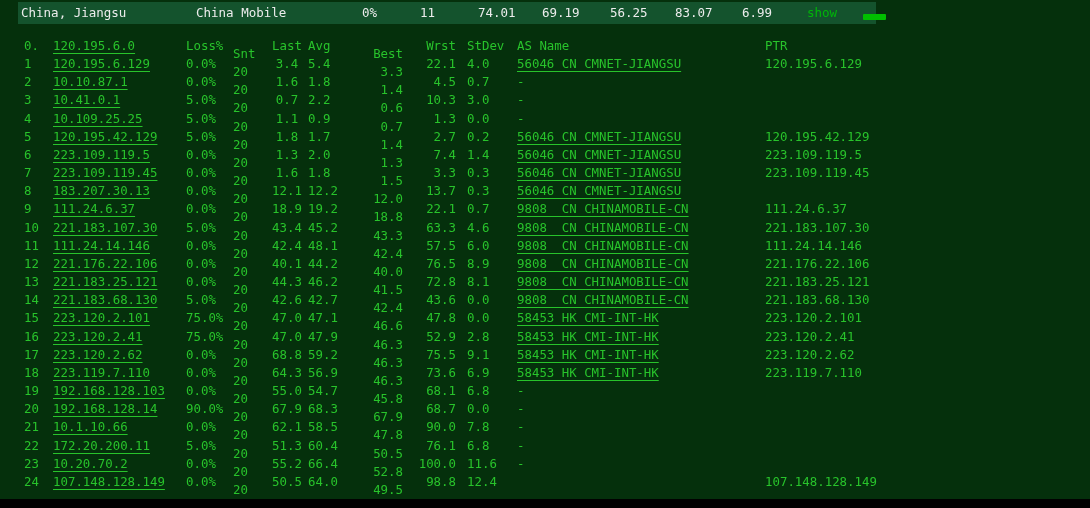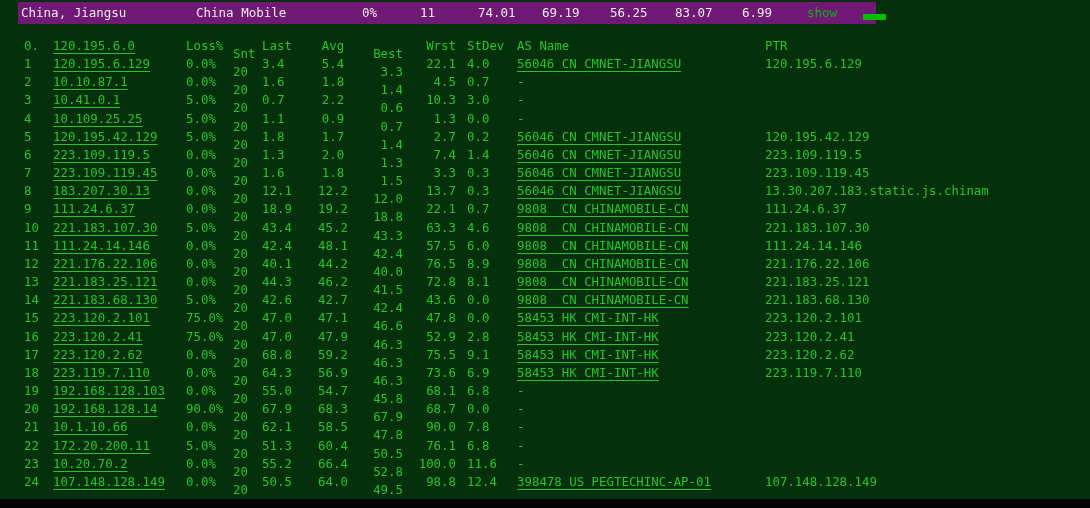--- a/index.html
+++ b/index.html
@@ -5,21 +5,21 @@
   * { margin:0; padding:0; box-sizing:border-box; }
   html,body { width:1090px; height:508px; overflow:hidden; }
   body {
     background:#05300c;
     font-family:"DejaVu Sans Mono","Liberation Mono",monospace;
     position:relative;
   }
   
   #topbar {
     position:absolute; left:18px; top:2px; width:858px; height:22px;
-    background:#701a75;
+    background:#14532d;
   }
   #topbar .item {
     position:absolute; top:0; height:22px; line-height:22px;
     font-size:12.5px; color:#ececec; white-space:pre;
   }
   #topbar .show { color:#00b509; }
   #indicator {
     position:absolute; left:845px; top:12px; width:23px; height:6px;
     background:#00bf00; border-radius:1px;
   }
@@ -27,22 +27,22 @@
   .line { position:absolute; left:0; width:1090px; height:18.2px; line-height:18.2px; }
   .cell {
     position:absolute; top:0; white-space:pre;
     font-size:12.4px; color:#28c32b;
   }
   .u { text-decoration:underline; text-underline-offset:2.5px; text-decoration-thickness:1px; }
   .c-hop   { left:24px; }
   .c-ip    { left:53px; }
   .c-loss  { left:186px; }
   .c-snt   { left:233px;margin-top:8px; }
-  .c-last  { left:262px; width:50px; text-align:left; }
-  .c-avg   { left:308px; width:50px; text-align:center; }
+  .c-last  { left:262px; width:50px; text-align:center; }
+  .c-avg   { left:308px; width:50px; text-align:left; }
   .c-best  { left:353px; width:50px; text-align:right;margin-top:8px; }
   .c-wrst  { left:406px; width:50px; text-align:right; }
   .c-stdev { left:467px; }
   .c-as    { left:517px; }
   .c-ptr   { left:765px; }
   #bottom-strip {
     position:absolute; left:0; top:499px; width:1090px; height:9px;
     background:#010101;
   }
 </style>
@@ -170,21 +170,20 @@
       <span class="cell c-hop">8</span>
       <span class="cell c-ip u">183.207.30.13</span>
       <span class="cell c-loss">0.0%</span>
       <span class="cell c-snt">20</span>
       <span class="cell c-last">12.1</span>
       <span class="cell c-avg">12.2</span>
       <span class="cell c-best">12.0</span>
       <span class="cell c-wrst">13.7</span>
       <span class="cell c-stdev">0.3</span>
       <span class="cell c-as u">56046 CN CMNET-JIANGSU</span>
-      <span class="cell c-ptr">13.30.207.183.static.js.chinam</span>
     </div>
     <div class="line" style="top: 200.494px;">
       <span class="cell c-hop">9</span>
       <span class="cell c-ip u">111.24.6.37</span>
       <span class="cell c-loss">0.0%</span>
       <span class="cell c-snt">20</span>
       <span class="cell c-last">18.9</span>
       <span class="cell c-avg">19.2</span>
       <span class="cell c-best">18.8</span>
       <span class="cell c-wrst">22.1</span>
@@ -372,18 +371,17 @@
     <div class="line" style="top: 472.984px;">
       <span class="cell c-hop">24</span>
       <span class="cell c-ip u">107.148.128.149</span>
       <span class="cell c-loss">0.0%</span>
       <span class="cell c-snt">20</span>
       <span class="cell c-last">50.5</span>
       <span class="cell c-avg">64.0</span>
       <span class="cell c-best">49.5</span>
       <span class="cell c-wrst">98.8</span>
       <span class="cell c-stdev">12.4</span>
-      <span class="cell c-as u">398478 US PEGTECHINC-AP-01</span>
       <span class="cell c-ptr">107.148.128.149</span>
     </div>
   </div>
 
 <div id="bottom-strip"></div>
 
 </body></html>

